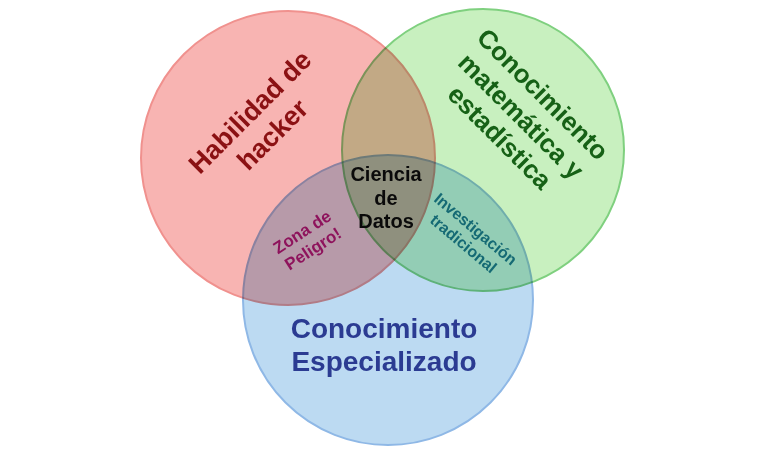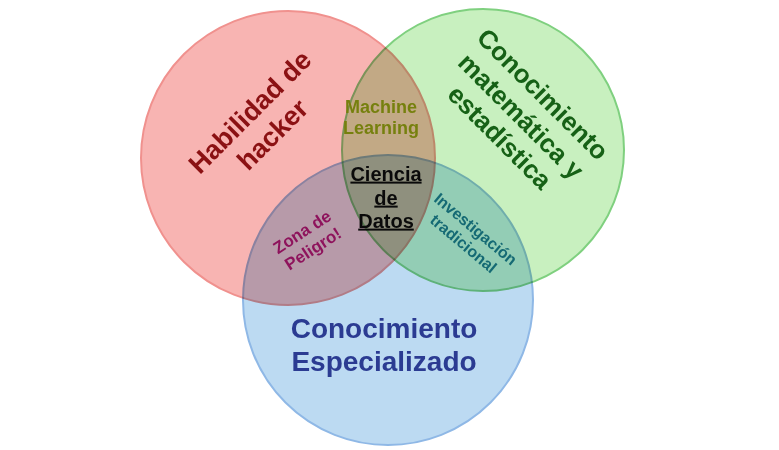--- a/index.html
+++ b/index.html
@@ -83,24 +83,22 @@
   <div class="label label-hacker" style="color: rgb(139, 17, 19);">Habilidad de
 hacker</div>
 
   <div class="label label-math" style="color: rgb(22, 97, 22);">Conocimiento
 matemática y
 estadística</div>
 
   <div class="label label-domain" style="color: rgb(43, 59, 146);">Conocimiento
 Especializado</div>
 
-  <div class="label label-ml" style="color: rgb(118, 128, 14);">Machine
-Learning</div>
 
-  <div class="label label-ds" style="color: rgb(10, 10, 10); text-decoration: underline;">Ciencia
+  <div class="label label-ds" style="color: rgb(10, 10, 10);">Ciencia
 de
 Datos</div>
 
   <div class="label label-zona" style="color: rgb(142, 19, 92);">Zona de
 Peligro!</div>
 
   <div class="label label-invest" style="color: rgb(21, 106, 116);">Investigación
 tradicional</div>
 
 </div>

